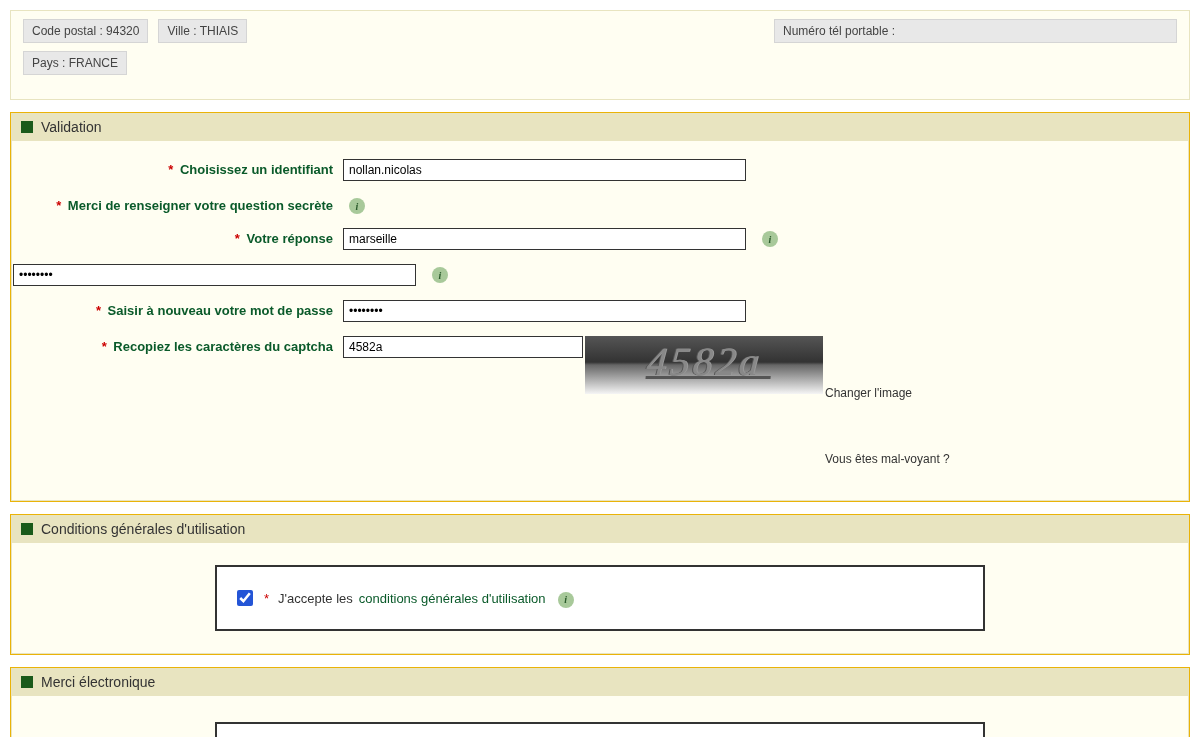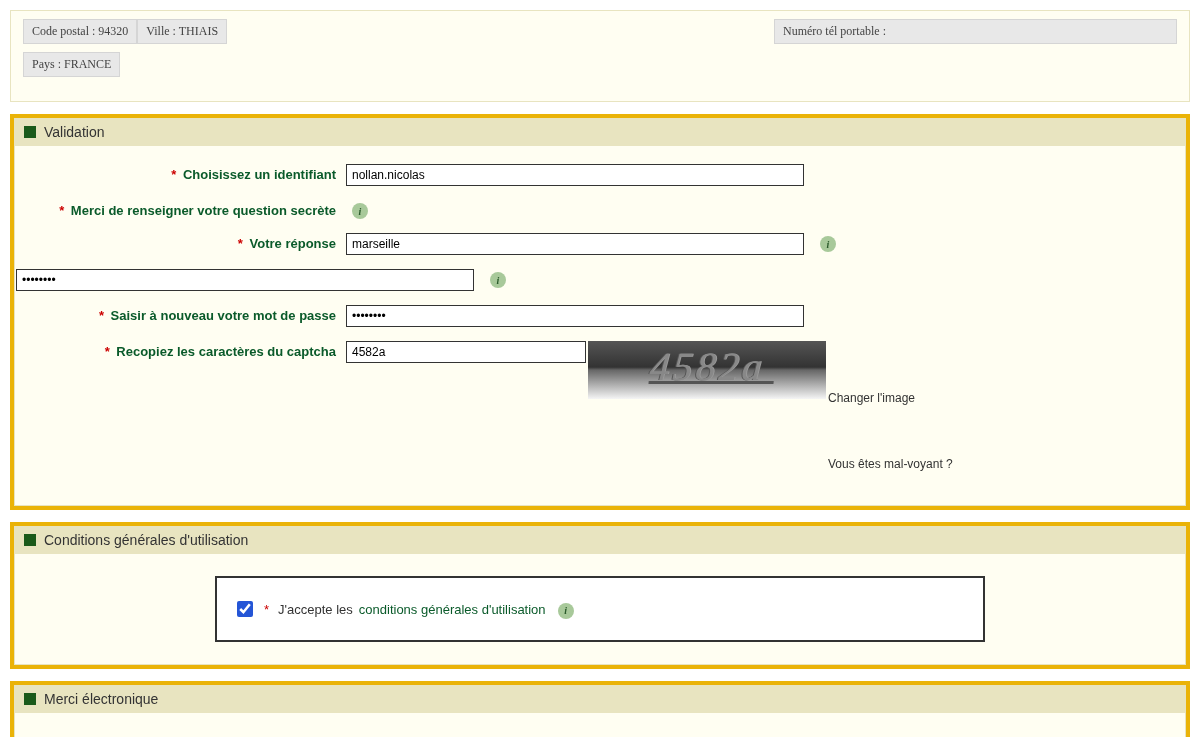--- a/index.html
+++ b/index.html
@@ -5,21 +5,21 @@
   * { box-sizing: border-box; }
   body {
     margin: 0;
     padding: 10px;
     font-family: Arial, sans-serif;
     font-size: 13px;
     background: #fff;
     color: #333;
   }
   .panel {
-    border: 4px solid #eab308;
+    border: 1px solid #eab308;
     margin-bottom: 12px;
     background: #f9a8d4;
   }
   .panel-top {
     background: #fffef2;
     border: 1px solid #e8e4c0;
     padding: 8px 12px 16px 12px;
     margin-bottom: 12px;
   }
   .panel-header {
@@ -38,23 +38,23 @@
     display: inline-block;
   }
   .panel-body {
     background: #fffef2;
     border: 1px solid #e8e4c0;
     border-top: none;
     padding: 18px 1px;
   }
   .info-row {
     display: flex;
+    gap: 10px;
     margin-bottom: 8px;
     flex-wrap: wrap;
-    font-family: Liberation Serif, serif;
   }
   .info-field {
     background: #e8e8e8;
     border: 1px solid #d5d5d5;
     padding: 4px 8px;
     font-size: 12px;
     color: #444;
   }
   .info-spacer { flex: 1; min-width: 200px; }
   .info-right { width: 403px; }
@@ -67,21 +67,21 @@
   .form-label {
     width: 320px;
     text-align: right;
     color: #0a5a2a;
     font-weight: bold;
     font-size: 13px;
     padding-top: 3px;
   }
   .req { color: #c00; margin-right: 3px; }
   .form-input, .form-select {
-    width: 458px;
+    width: 403px;
     border: 1px solid #333;
     padding: 3px 5px;
     font-size: 12px;
     height: 22px;
     font-family: Arial, sans-serif;
   }
   .form-input.short { width: 240px; }
   .form-select { height: 24px; }
   .info-icon {
     width: 16px;

